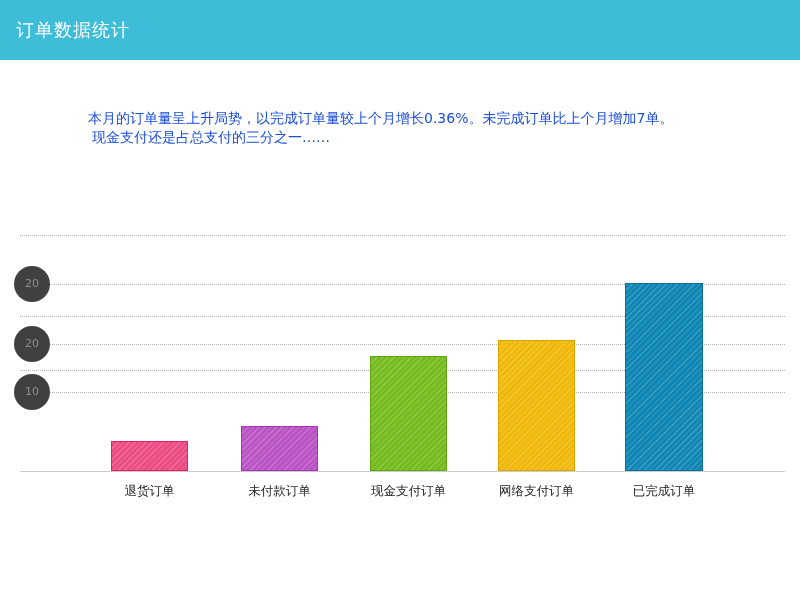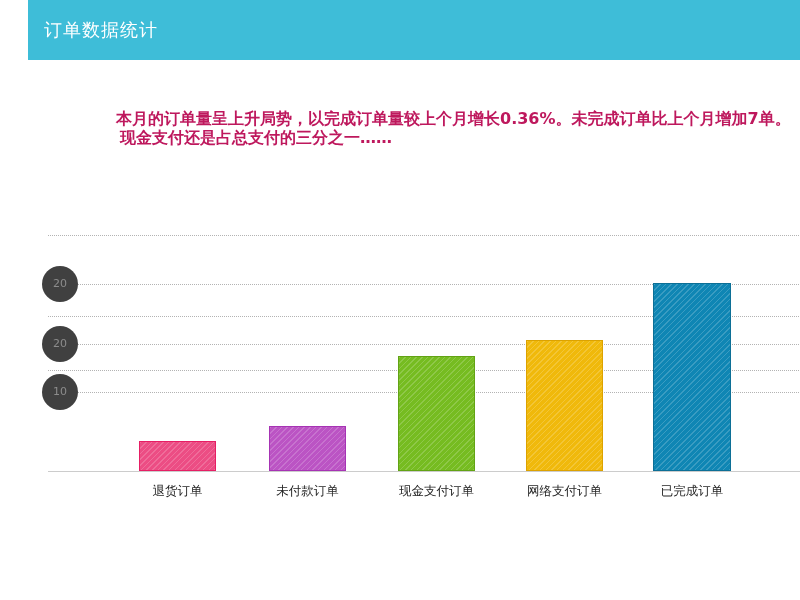--- a/index.html
+++ b/index.html
@@ -10,21 +10,20 @@
     background: #ffffff;
     font-family: "DejaVu Sans", "Liberation Sans", sans-serif;
     overflow: hidden;
   }
 
   .slide {
     position: relative;
     width: 652px;
     height: 600px;
     background: #ffffff;
-    margin-left: 28px;
   }
 
   
   .header-bar {
     position: absolute;
     left: 0;
     top: 0;
     width: 800px;
     height: 60px;
     background: #3ebdd8;
@@ -51,25 +50,24 @@
     font-size: 13px;
     line-height: 20px;
     color: #262626;
     white-space: nowrap;
   }
   .analysis-body {
     margin-left: 70px;
     margin-top: 1px;
   }
   .analysis-line {
-    font-size: 16px;
+    font-size: 14px;
     line-height: 19px;
-    color: #be185d;
+    color: #1d4ed8;
     white-space: nowrap;
-    font-weight: bold;
   }
   .analysis-line.indent {
     padding-left: 4px;
   }
 
   
   .chart {
     position: absolute;
     left: 0;
     top: 230px;

